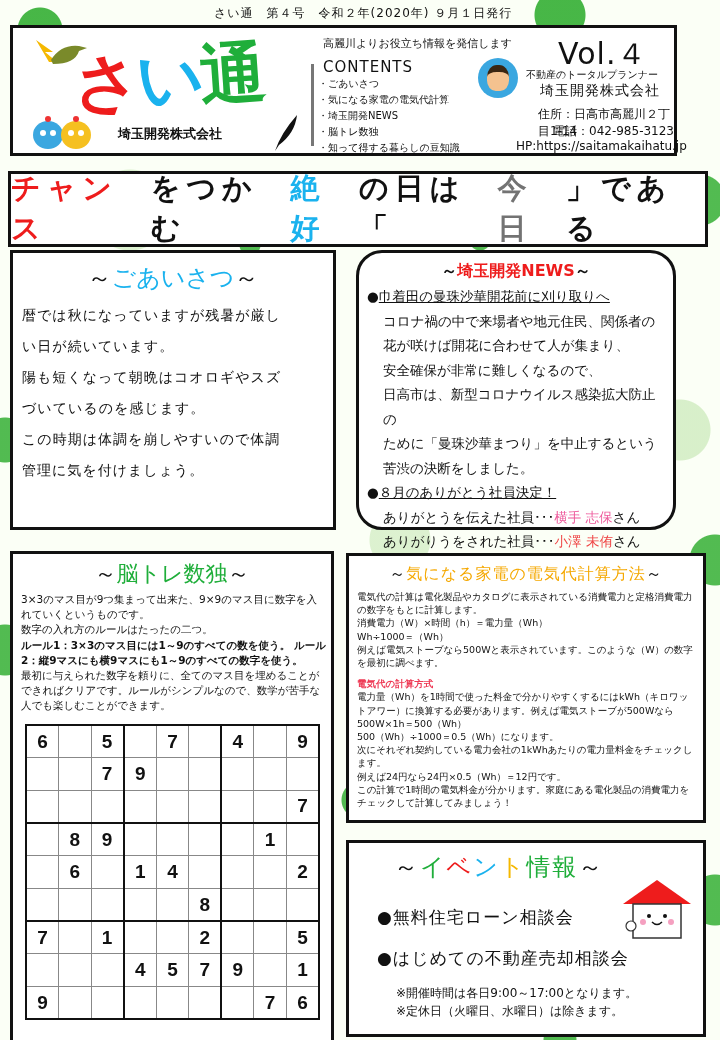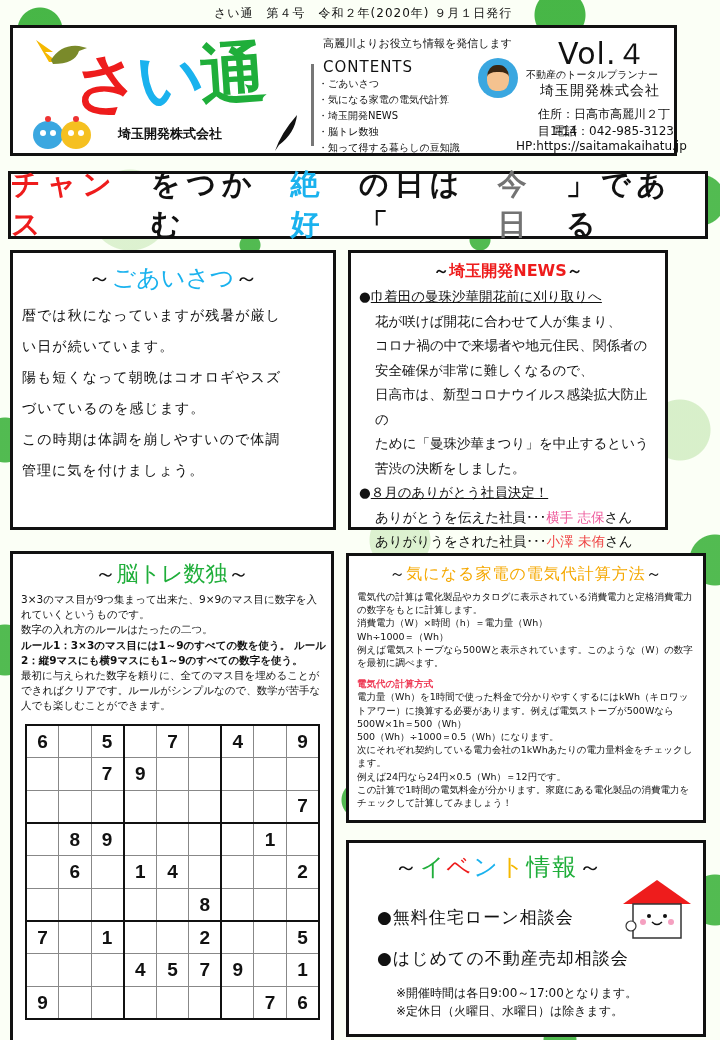--- a/index.html
+++ b/index.html
@@ -49,34 +49,34 @@
   .vol { position: absolute; left: 545px; top: 6px; font-size: 30px; letter-spacing: 1px; }
   .avatar-wrap { position: absolute; left: 465px; top: 30px; width: 40px; height: 40px; border-radius: 50%; background: #3aa7e0; overflow: hidden; }
   .avatar-face { position: absolute; left: 9px; top: 7px; width: 22px; height: 26px; border-radius: 45% 45% 40% 40%; background: #f4c28f; border-top: 7px solid #3a2612; }
   .planner { position: absolute; left: 513px; top: 40px; font-size: 10px; }
   .company { position: absolute; left: 527px; top: 54px; font-size: 14px; letter-spacing: 1px; }
   .address { position: absolute; left: 525px; top: 78px; font-size: 12px; }
   .phone { position: absolute; left: 540px; top: 95px; font-size: 12px; }
   .hp { position: absolute; left: 503px; top: 111px; font-size: 12px; }
 
   
-  .banner { left: 8px; top: 171px; width: 700px; height: 68px; display: flex; align-items: center; justify-content: space-between; font-size: 29px; letter-spacing: 6px; font-weight: bold; }
+  .banner { left: 8px; top: 171px; width: 700px; height: 76px; display: flex; align-items: center; justify-content: space-between; font-size: 29px; letter-spacing: 6px; font-weight: bold; }
   .banner .red { color: #ee1c1c; }
   .banner .blue { color: #1ab2ee; }
   .banner .green { color: #737373; }
 
   
   .greeting { left: 10px; top: 250px; width: 326px; height: 280px; }
   .greet-title { text-align: center; font-size: 24px; margin-top: 9px; }
   .greet-title .accent { color: #1ab2ee; }
   .greet-body { padding: 6px 12px 0 9px; font-size: 14px; line-height: 31px; letter-spacing: 1px; }
   .greet-body p { margin: 0; }
 
   
-  .news { left: 348px; top: 250px; width: 320px; height: 280px; }
+  .news { left: 356px; top: 250px; width: 320px; height: 280px; border-radius: 26px; }
   .news-title { text-align: center; font-size: 16px; font-weight: bold; margin-top: 8px; }
   .news-title .accent { color: #ee1c1c; }
   .news-body { padding: 2px 6px 0 8px; font-size: 13.5px; line-height: 24.5px; }
   .news-head { text-decoration: underline; }
   .news-line { padding-left: 16px; }
   .pink { color: #ee5a9c; }
   .cyan { color: #ef4444; }
 
   
   .sudoku-box { left: 10px; top: 551px; width: 324px; height: 495px; }
@@ -181,22 +181,22 @@
     <p>管理に気を付けましょう。</p>
   </div>
 </div>
 
 <div class="box news">
   <div class="news-title">
     <span>～</span><span class="accent">埼玉開発NEWS</span><span>～</span>
   </div>
   <div class="news-body">
     <div><span>●</span><span class="news-head">巾着田の曼珠沙華開花前に刈り取りへ</span></div>
+    <div class="news-line">コロナ禍の中で来場者や地元住民、関係者の</div>
     <div class="news-line">花が咲けば開花に合わせて人が集まり、</div>
-    <div class="news-line">コロナ禍の中で来場者や地元住民、関係者の</div>
     <div class="news-line">安全確保が非常に難しくなるので、</div>
     <div class="news-line">日高市は、新型コロナウイルス感染拡大防止の</div>
     <div class="news-line">ために「曼珠沙華まつり」を中止するという</div>
     <div class="news-line">苦渋の決断をしました。</div>
     <div><span>●</span><span class="news-head">８月のありがとう社員決定！</span></div>
     <div class="news-line"><span>ありがとうを伝えた社員･･･</span><span class="pink">横手 志保</span><span>さん</span></div>
     <div class="news-line"><span>ありがりうをされた社員･･･</span><span class="cyan">小澤 未侑</span><span>さん</span></div>
   </div>
 </div>
 

